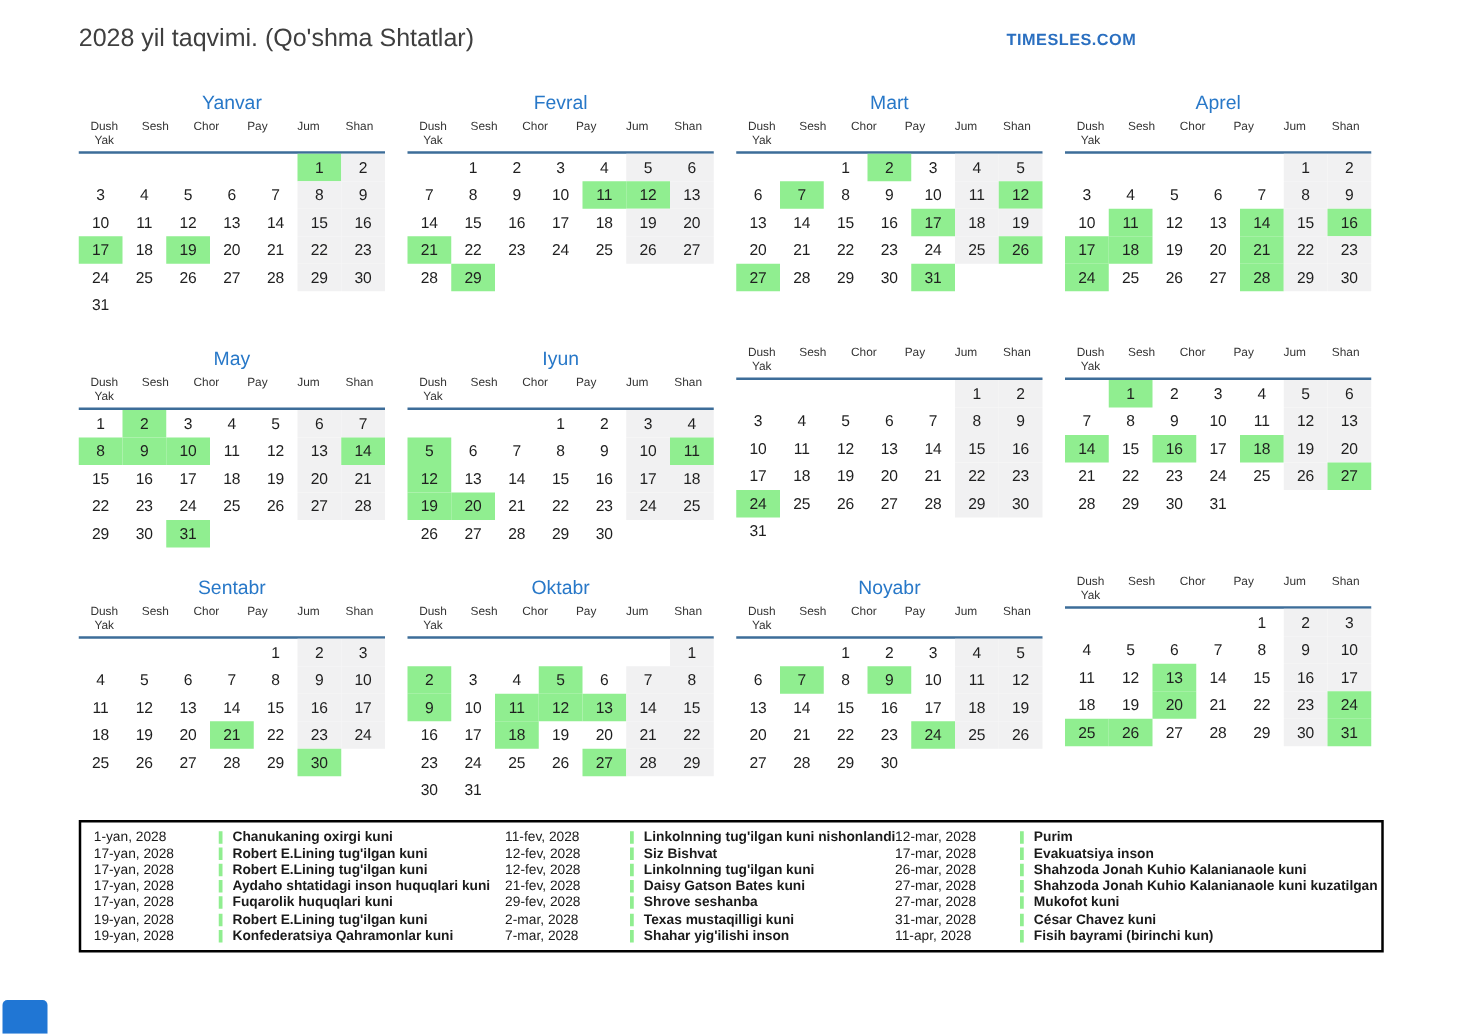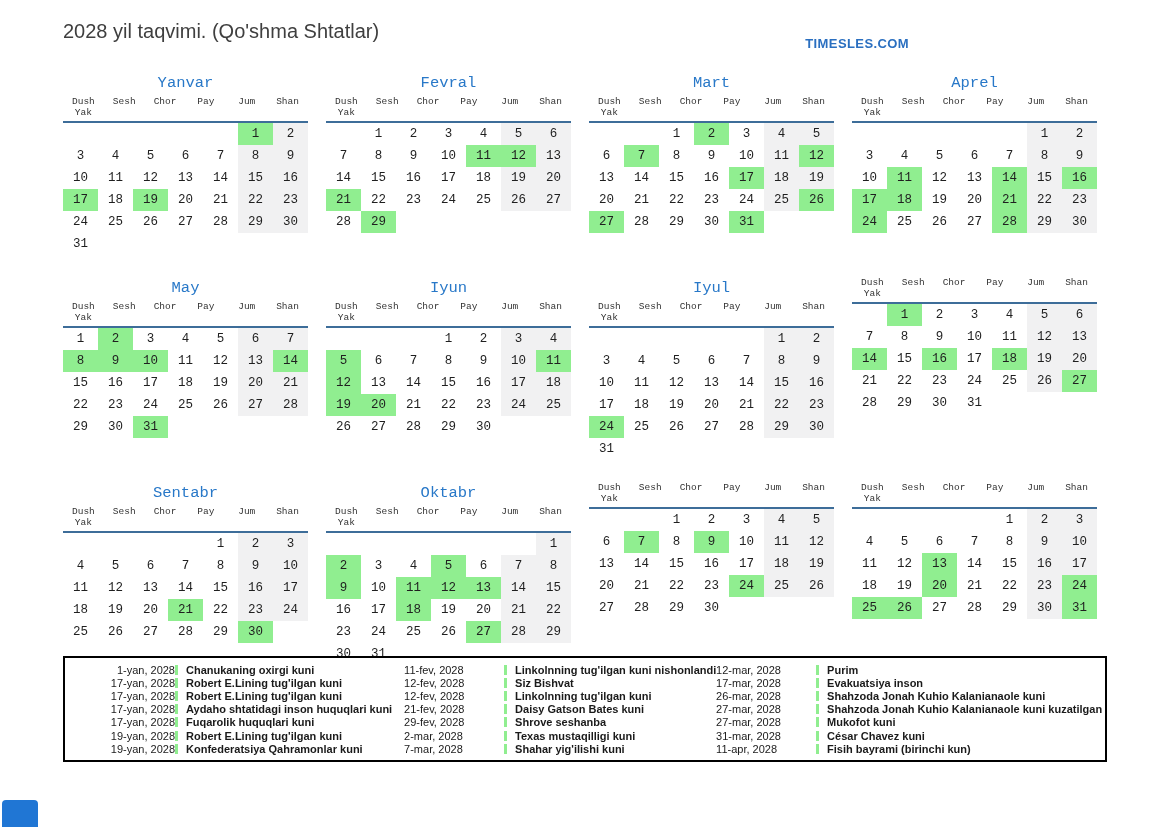--- a/index.html
+++ b/index.html
@@ -8,38 +8,38 @@
     --green:#90ee90;
     --wknd:#f1f1f2;
   }
   *{box-sizing:border-box;margin:0;padding:0;}
   html,body{width:1169px;height:827px;background:#ffffff;overflow:hidden;
     font-family:"Liberation Sans","DejaVu Sans",sans-serif;}
   .page{position:relative;width:969px;height:827px;background:#fff;}
 
   .page-title{position:absolute;left:63px;top:20px;font-size:20px;color:#3f3f3f;}
   .brand{position:absolute;right:60px;top:24px;font-size:13px;font-weight:700;
-    letter-spacing:.4px;color:#2a6fc0;text-decoration:none;cursor:pointer;margin-top:12px;}
+    letter-spacing:.4px;color:#2a6fc0;text-decoration:none;cursor:pointer;}
 
   .cal-grid{position:absolute;left:63px;top:72px;display:grid;
     grid-template-columns:repeat(4,245px);column-gap:18px;row-gap:22px;}
-  .month{width:245px;font-family:Liberation Mono, monospace;}
+  .month{width:245px;}
   .month-title{text-align:center;color:var(--accent);font-size:15.5px;height:24px;line-height:22px;}
   .dow-row{display:grid;grid-template-columns:repeat(6,1fr);
     border-bottom:2px solid var(--rule);padding-bottom:3px;}
   .dow{text-align:center;font-size:9.5px;color:#333;}
   .week-row{display:grid;grid-template-columns:repeat(7,1fr);}
   .cell{height:22px;line-height:22px;text-align:center;font-size:12.5px;color:#1f1f1f;}
   .cell.wknd{background:var(--wknd);}
   .cell.hl{background:var(--green);}
 
   .legend{position:absolute;left:63px;top:656px;width:1044px;height:106px;
     border:2px solid #000;background:#fff;display:flex;padding:5px 0 0 10px;}
   .legend-col{display:flex;flex-direction:column;}
-  .legend-col.c0{width:330px;text-align:right;}
+  .legend-col.c0{width:330px;}
   .legend-col.c1{width:312px;}
   .legend-col.c2{width:390px;}
   .legend-row{display:flex;align-items:center;height:13.2px;font-size:11px;color:#1a1a1a;}
   .legend-date{width:100px;flex:0 0 100px;}
   .legend-bar{width:3px;height:10px;background:var(--green);margin-right:8px;flex:0 0 3px;}
   .legend-name{white-space:nowrap;font-weight:bold;}
 
   .chat-widget{position:absolute;left:2px;bottom:0;width:36px;height:27px;
     background:#2076d4;border-radius:4px 4px 0 0;cursor:pointer;}
 </style>
@@ -396,21 +396,20 @@
           <div class="cell">26</div>
           <div class="cell">27</div>
           <div class="cell">28</div>
           <div class="cell">29</div>
           <div class="cell">30</div>
           <div class="cell"></div>
           <div class="cell"></div>
         </div>
       </div>
       <div class="month">
-        <div class="month-title">Iyul</div>
         <div class="dow-row">
           <span class="dow">Dush</span>
           <span class="dow">Sesh</span>
           <span class="dow">Chor</span>
           <span class="dow">Pay</span>
           <span class="dow">Jum</span>
           <span class="dow">Shan</span>
           <span class="dow">Yak</span>
         </div>
         <div class="week-row">
@@ -641,20 +640,21 @@
           <div class="cell">30</div>
           <div class="cell">31</div>
           <div class="cell"></div>
           <div class="cell"></div>
           <div class="cell"></div>
           <div class="cell"></div>
           <div class="cell"></div>
         </div>
       </div>
       <div class="month">
+        <div class="month-title">Noyabr</div>
         <div class="dow-row">
           <span class="dow">Dush</span>
           <span class="dow">Sesh</span>
           <span class="dow">Chor</span>
           <span class="dow">Pay</span>
           <span class="dow">Jum</span>
           <span class="dow">Shan</span>
           <span class="dow">Yak</span>
         </div>
         <div class="week-row">
@@ -826,21 +826,21 @@
           <span class="legend-name">Shrove seshanba</span>
         </div>
         <div class="legend-row">
           <span class="legend-date">2-mar, 2028</span>
           <span class="legend-bar"></span>
           <span class="legend-name">Texas mustaqilligi kuni</span>
         </div>
         <div class="legend-row">
           <span class="legend-date">7-mar, 2028</span>
           <span class="legend-bar"></span>
-          <span class="legend-name">Shahar yig'ilishi kuni</span>
+          <span class="legend-name">Shahar yig'ilishi inson</span>
         </div>
       </div>
       <div class="legend-col c2">
         <div class="legend-row">
           <span class="legend-date">12-mar, 2028</span>
           <span class="legend-bar"></span>
           <span class="legend-name">Purim</span>
         </div>
         <div class="legend-row">
           <span class="legend-date">17-mar, 2028</span>

